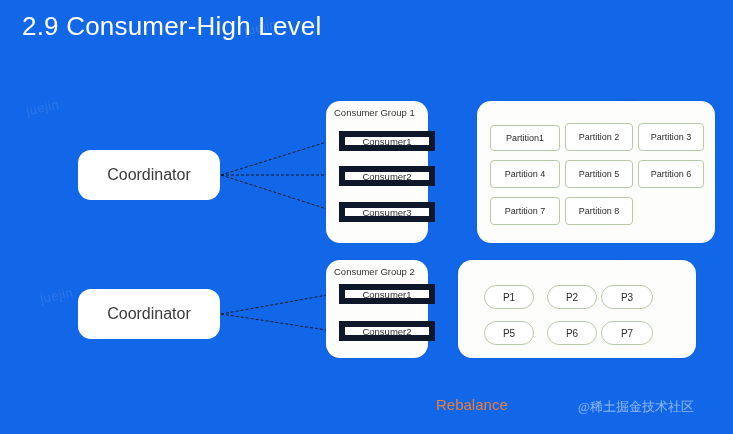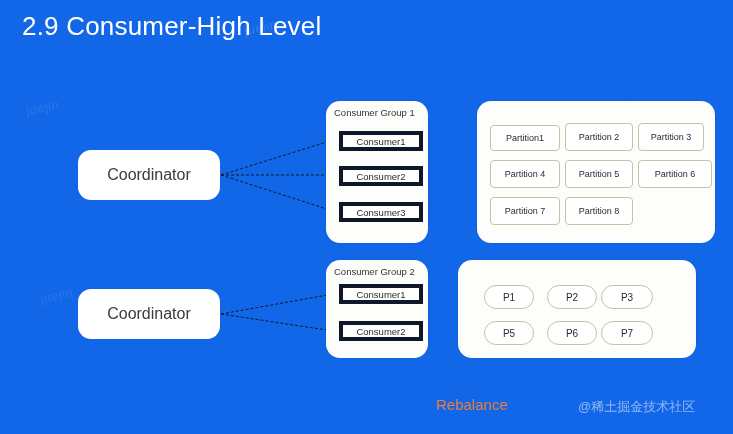--- a/index.html
+++ b/index.html
@@ -86,23 +86,23 @@
     width: 94px;
     font-size: 9.5px;
     color: #333333;
     line-height: 11px;
     font-family: "Liberation Sans", sans-serif;
   }
 
   .consumer {
     position: absolute;
     left: 13px;
-    width: 84px;
+    width: 96px;
     height: 20px;
-    border: 4px solid #0f172a;
+    border: 6px solid #0f172a;
     background: #ffffff;
     display: flex;
     align-items: center;
     justify-content: center;
     font-size: 9.5px;
     color: #2b2b2b;
     box-sizing: border-box;
     font-family: "Liberation Sans", sans-serif;
   }
 
@@ -151,21 +151,21 @@
     font-size: 15px;
     color: #ef7d36;
     font-family: "Liberation Sans", sans-serif;
   }
   #brand-wm {
     position: absolute;
     left: 578px;
     top: 398px;
     font-size: 13px;
     color: rgba(255,255,255,0.52);
-    font-family: Liberation Sans, sans-serif;
+    font-family: Liberation Serif, serif;
     white-space: nowrap;
   }
 </style>
 </head>
 <body>
 
 <div id="slide">
 
   <div class="bg-wm w1">juejin</div>
   <div class="bg-wm w2">juejin</div>
@@ -208,21 +208,21 @@
     <div class="consumer" style="top:61px">Consumer2</div>
   </div>
 
   <div class="panel" id="parts1">
     <div class="partition" style="left:13px;  top:24px; width:70px; height:26px;">Partition1</div>
     <div class="partition" style="left:88px;  top:22px; width:68px; height:28px;">Partition 2</div>
     <div class="partition" style="left:161px; top:22px; width:66px; height:28px;">Partition 3</div>
 
     <div class="partition" style="left:13px;  top:59px; width:70px; height:28px;">Partition 4</div>
     <div class="partition" style="left:88px;  top:59px; width:68px; height:28px;">Partition 5</div>
-    <div class="partition" style="left:161px; top:59px; width:74px; height:28px;">Partition 6</div>
+    <div class="partition" style="left:161px; top:59px; width:66px; height:28px;">Partition 6</div>
 
     <div class="partition" style="left:13px;  top:96px; width:70px; height:28px;">Partition 7</div>
     <div class="partition" style="left:88px;  top:96px; width:68px; height:28px;">Partition 8</div>
   </div>
 
   <div class="panel" id="parts2">
     <div class="pbox" style="left:26px;  top:25px; width:50px; height:24px;">P1</div>
     <div class="pbox" style="left:89px;  top:25px; width:50px; height:24px;">P2</div>
     <div class="pbox" style="left:143px; top:25px; width:52px; height:24px;">P3</div>
 

